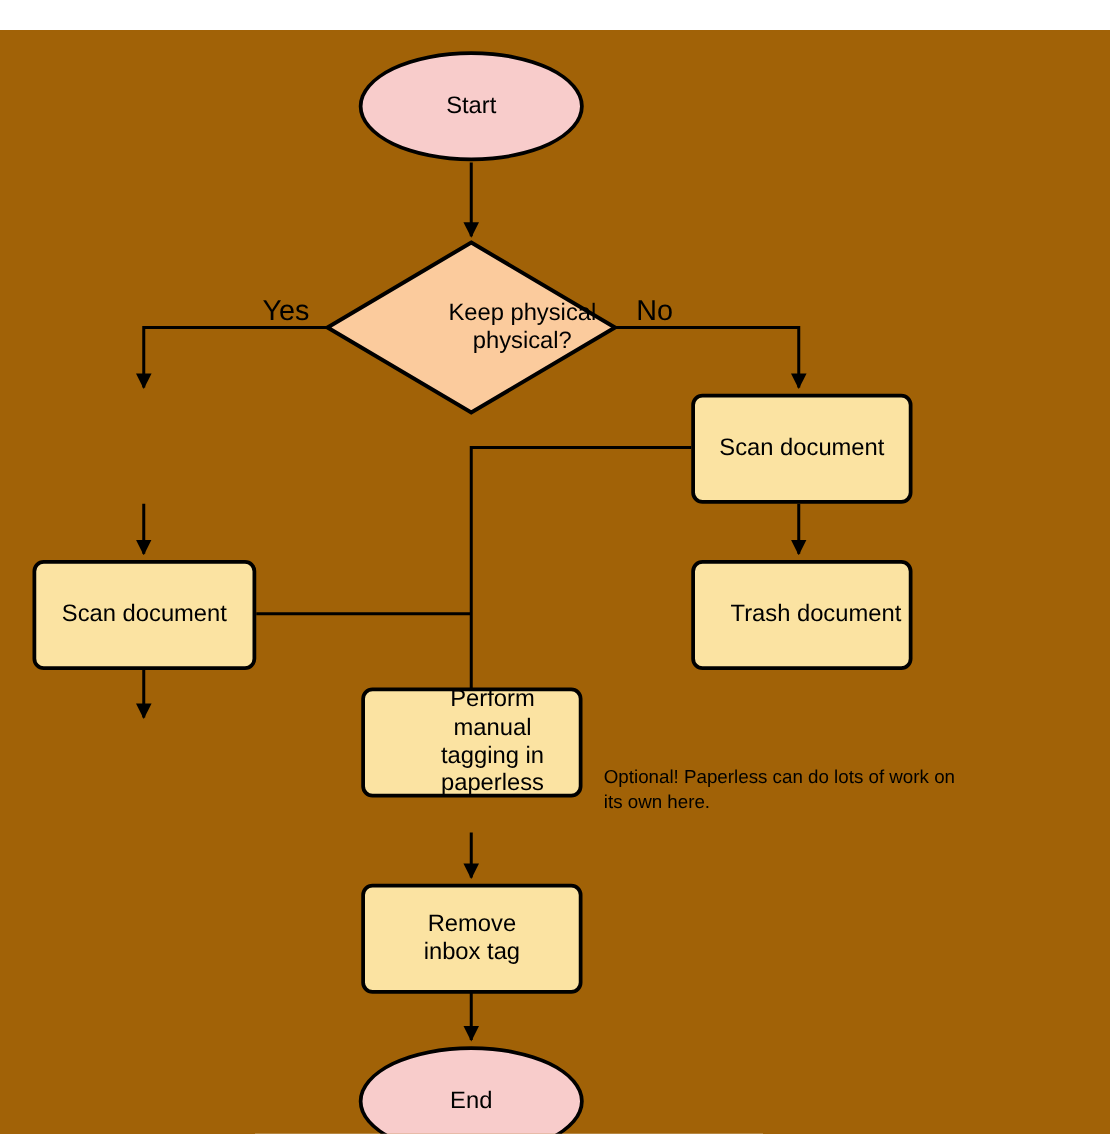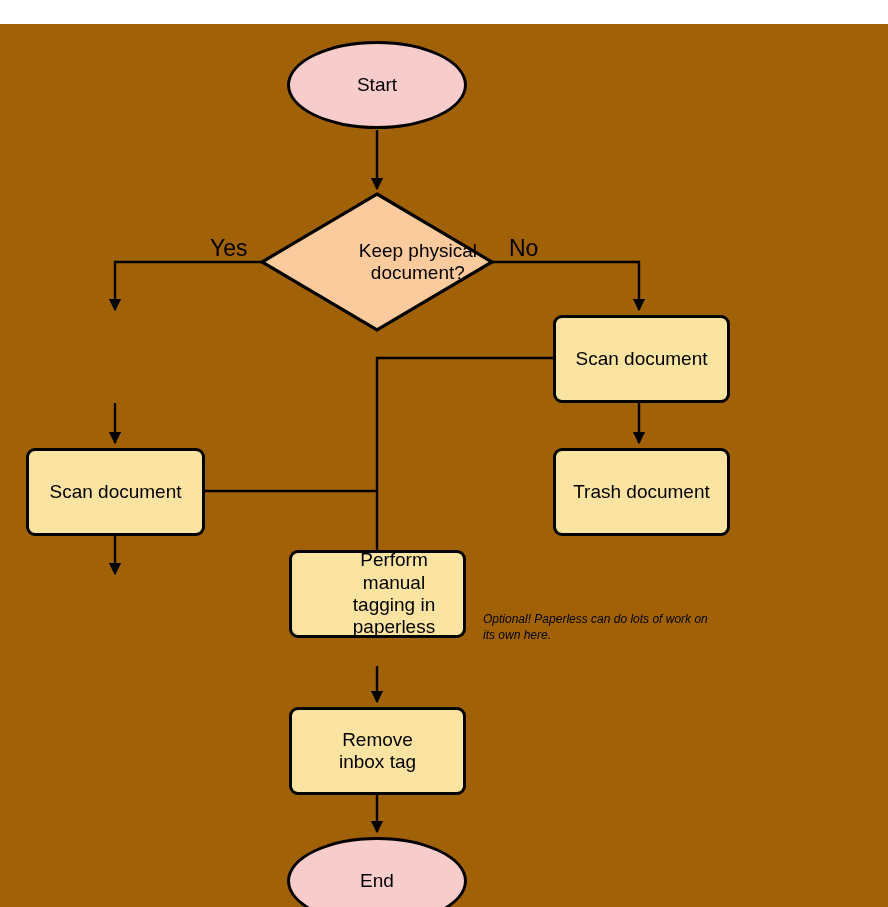--- a/index.html
+++ b/index.html
@@ -61,22 +61,21 @@
     line-height: 1.18;
   }
   .edge-label {
     position: absolute;
     font-size: 23px;
     color: #000000;
     white-space: nowrap;
   }
   .annotation {
     position: absolute;
-    font-size: 12px;
-    font-style: italic;
+    font-size: 15px;
     color: #000000;
     line-height: 1.32;
   }
 </style>
 </head>
 <body>
 
 <div id="flowchart-canvas">
 
   <svg id="edge-layer" viewBox="0 0 888 907" width="888" height="907" xmlns="http://www.w3.org/2000/svg">
@@ -116,39 +115,39 @@
     <polygon points="377,170 492,238 377,306 262,238" fill="#FBCB9D" stroke="#000000" stroke-width="3.2" stroke-linejoin="miter"></polygon>
   </svg>
 
   <div class="node node-terminator" style="left:287px; top:17px; width:180px; height:88px; background:#F8CCCB;">
     <span>Start</span>
   </div>
 
   <div class="node-decision-text" style="left:277px; top:205px; width:200px; height:66px;">
     <div>
       <div>Keep physical</div>
-      <div>document?</div>
+      <div>physical?</div>
     </div>
   </div>
 
   <div class="edge-label" style="left:210px; top:211px;">Yes</div>
 
   <div class="edge-label" style="left:509px; top:211px;">No</div>
 
 
   <div class="node node-process" style="left:26px; top:424px; width:179px; height:88px; background:#FBE3A2;">
     <span>Scan document</span>
   </div>
 
 
   <div class="node node-process" style="left:553px; top:291px; width:177px; height:88px; background:#FBE3A2;">
     <span>Scan document</span>
   </div>
 
-  <div class="node node-process" style="left:553px; top:424px; width:177px; height:88px; background:#FBE3A2;">
+  <div class="node node-process" style="left:553px; top:424px; width:177px; height:88px; background:#FBE3A2;justify-content:flex-end;">
     <span>Trash document</span>
   </div>
 
   <div class="node node-process" style="left:289px; top:526px; width:177px; height:88px; background:#FBE3A2;padding-left:39px;">
     <div>
       <div>Perform manual</div>
       <div>tagging in</div>
       <div>paperless</div>
     </div>
   </div>

